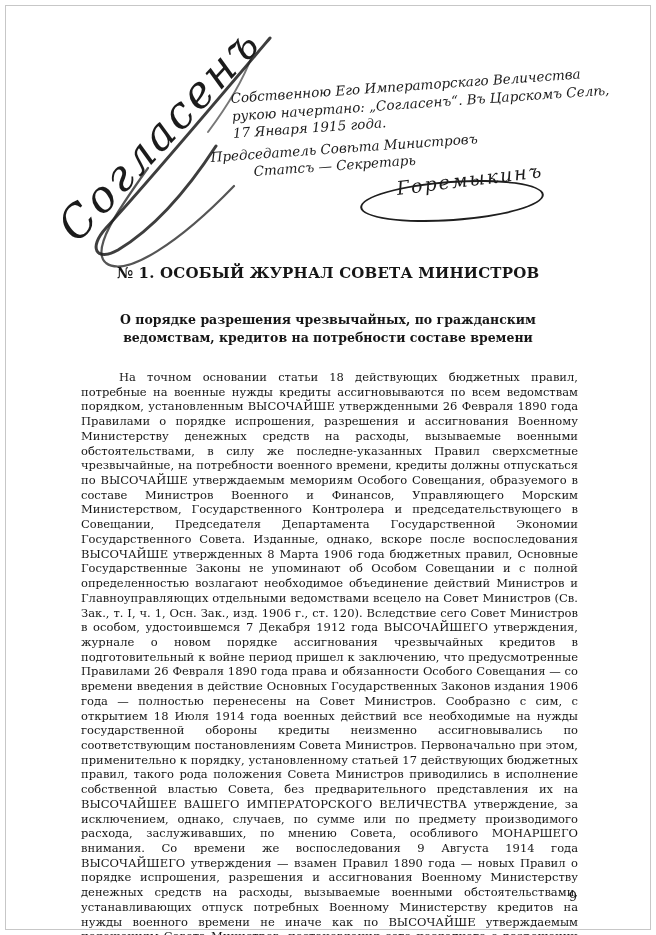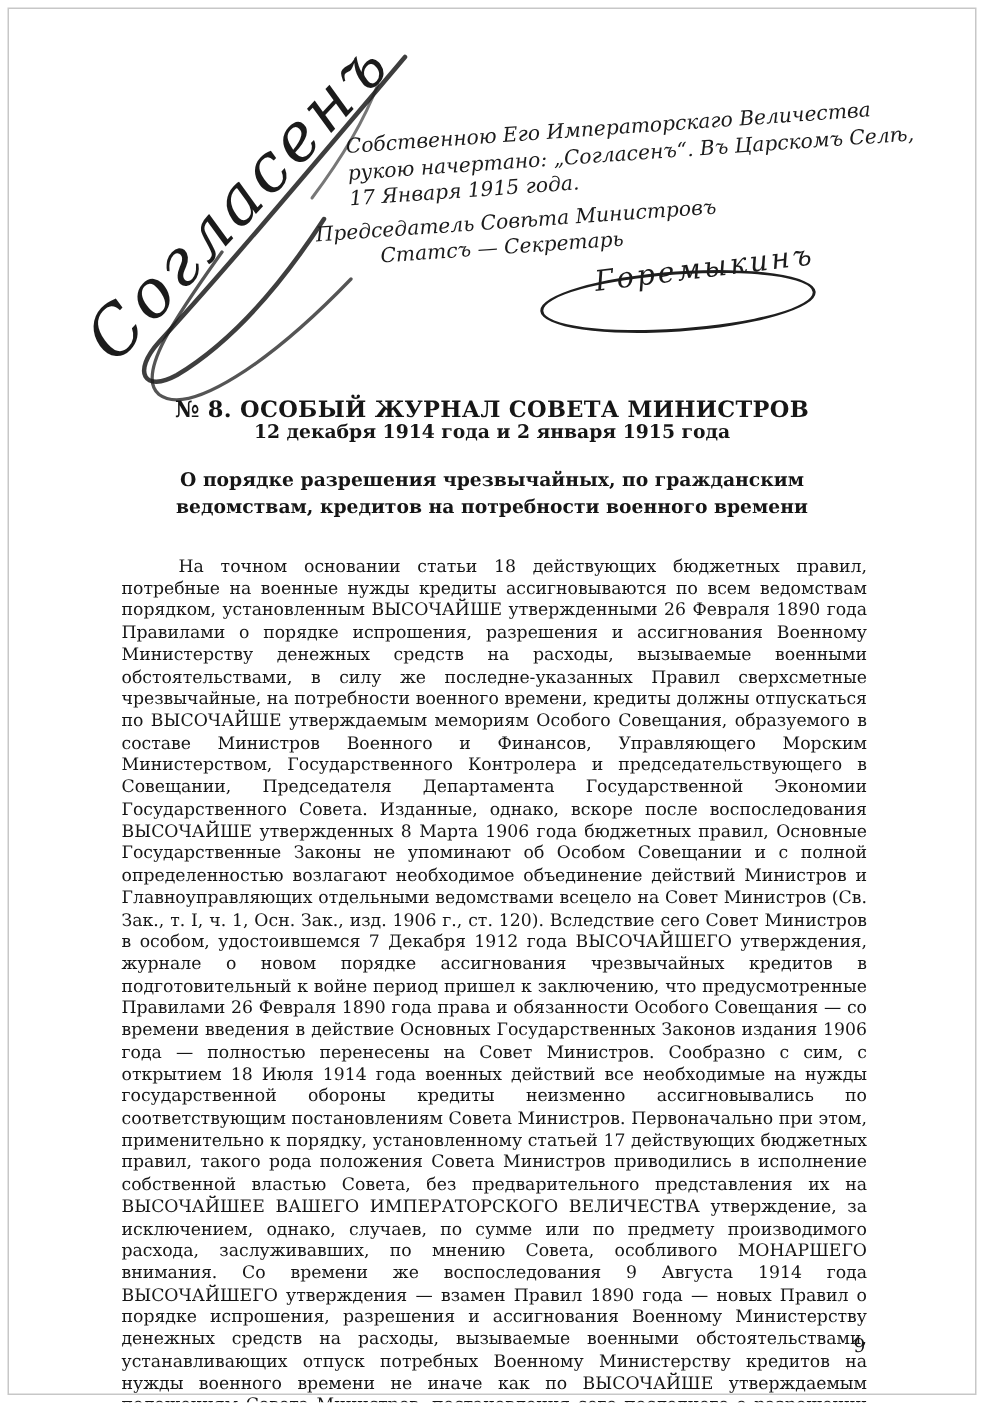--- a/index.html
+++ b/index.html
@@ -89,20 +89,19 @@
   </div>
 
   <div class="hw hw-official">
     <div>Председатель Совѣта Министровъ</div>
     <div class="indent">Статсъ — Секретарь</div>
   </div>
 
   <div class="sig-ellipse"></div>
   <div class="hw hw-signature">Горемыкинъ</div>
 
-  <h1 class="doc-title">№ 8. ОСОБЫЙ ЖУРНАЛ СОВЕТА МИНИСТРОВ</h1>
-  <div class="doc-dates">12 декабря 1914 года и 2 января 1915 года</div>
-  <div class="doc-subject">О порядке разрешения чрезвычайных, по гражданским ведомствам, кредитов на потребности военного времени</div>
+  <h1 class="doc-title">№ 1. ОСОБЫЙ ЖУРНАЛ СОВЕТА МИНИСТРОВ</h1>
+  <div class="doc-subject">О порядке разрешения чрезвычайных, по гражданским ведомствам, кредитов на потребности составе времени</div>
 
   <div class="doc-body" lang="ru"><span>На точном основании статьи 18 действующих бюджетных правил, потребные на военные нужды кредиты ассигновываются по всем ведомствам порядком, установленным </span><span class="b">ВЫСОЧАЙШЕ</span><span> утвержденными 26 Февраля 1890 года Правилами о порядке испрошения, разрешения и ассигнования Военному Министерству денежных средств на расходы, вызываемые военными обстоятельствами, в силу же последне-указанных Правил сверхсметные чрезвычайные, на потребности военного времени, кредиты должны отпускаться по </span><span class="b">ВЫСОЧАЙШЕ</span><span> утверждаемым мемориям Особого Совещания, образуемого в составе Министров Военного и Финансов, Управляющего Морским Министерством, Государственного Контролера и председательствующего в Совещании, Председателя Департамента Государственной Экономии Государственного Совета. Изданные, однако, вскоре после воспоследования </span><span class="b">ВЫСОЧАЙШЕ</span><span> утвержденных 8 Марта 1906 года бюджетных правил, Основные Государственные Законы не упоминают об Особом Совещании и с полной определенностью возлагают необходимое объединение действий Министров и Главноуправляющих отдельными ведомствами всецело на Совет Министров (Св. Зак., т. I, ч. 1, Осн. Зак., изд. 1906 г., ст. 120). Вследствие сего Совет Министров в особом, удостоившемся 7 Декабря 1912 года </span><span class="b">ВЫСОЧАЙШЕГО</span><span> утверждения, журнале о новом порядке ассигнования чрезвычайных кредитов в подготовительный к войне период пришел к заключению, что предусмотренные Правилами 26 Февраля 1890 года права и обязанности Особого Совещания — со времени введения в действие Основных Государственных Законов издания 1906 года — полностью перенесены на Совет Министров. Сообразно с сим, с открытием 18 Июля 1914 года военных действий все необходимые на нужды государственной обороны кредиты неизменно ассигновывались по соответствующим постановлениям Совета Министров. Первоначально при этом, применительно к порядку, установленному статьей 17 действующих бюджетных правил, такого рода положения Совета Министров приводились в исполнение собственной властью Совета, без предварительного представления их на </span><span class="b">ВЫСОЧАЙШЕЕ ВАШЕГО ИМПЕРАТОРСКОГО ВЕЛИЧЕСТВА</span><span> утверждение, за исключением, однако, случаев, по сумме или по предмету производимого расхода, заслуживавших, по мнению Совета, особливого </span><span class="b">МОНАРШЕГО</span><span> внимания. Со времени же воспоследования 9 Августа 1914 года </span><span class="b">ВЫСОЧАЙШЕГО</span><span> утверждения — взамен Правил 1890 года — новых Правил о порядке испрошения, разрешения и ассигнования Военному Министерству денежных средств на расходы, вызываемые военными обстоятельствами, устанавливающих отпуск потребных Военному Министерству кредитов на нужды военного времени не иначе как по </span><span class="b">ВЫСОЧАЙШЕ</span><span> утверждаемым положениям Совета Министров, постановления сего последнего о разрешении подобного рода ассигнований по всем прочим ведомствам, равным образом, неизменно повергаются на </span></div>
 
   <div class="page-number">9</div>
 </div>
 
 </body></html>

